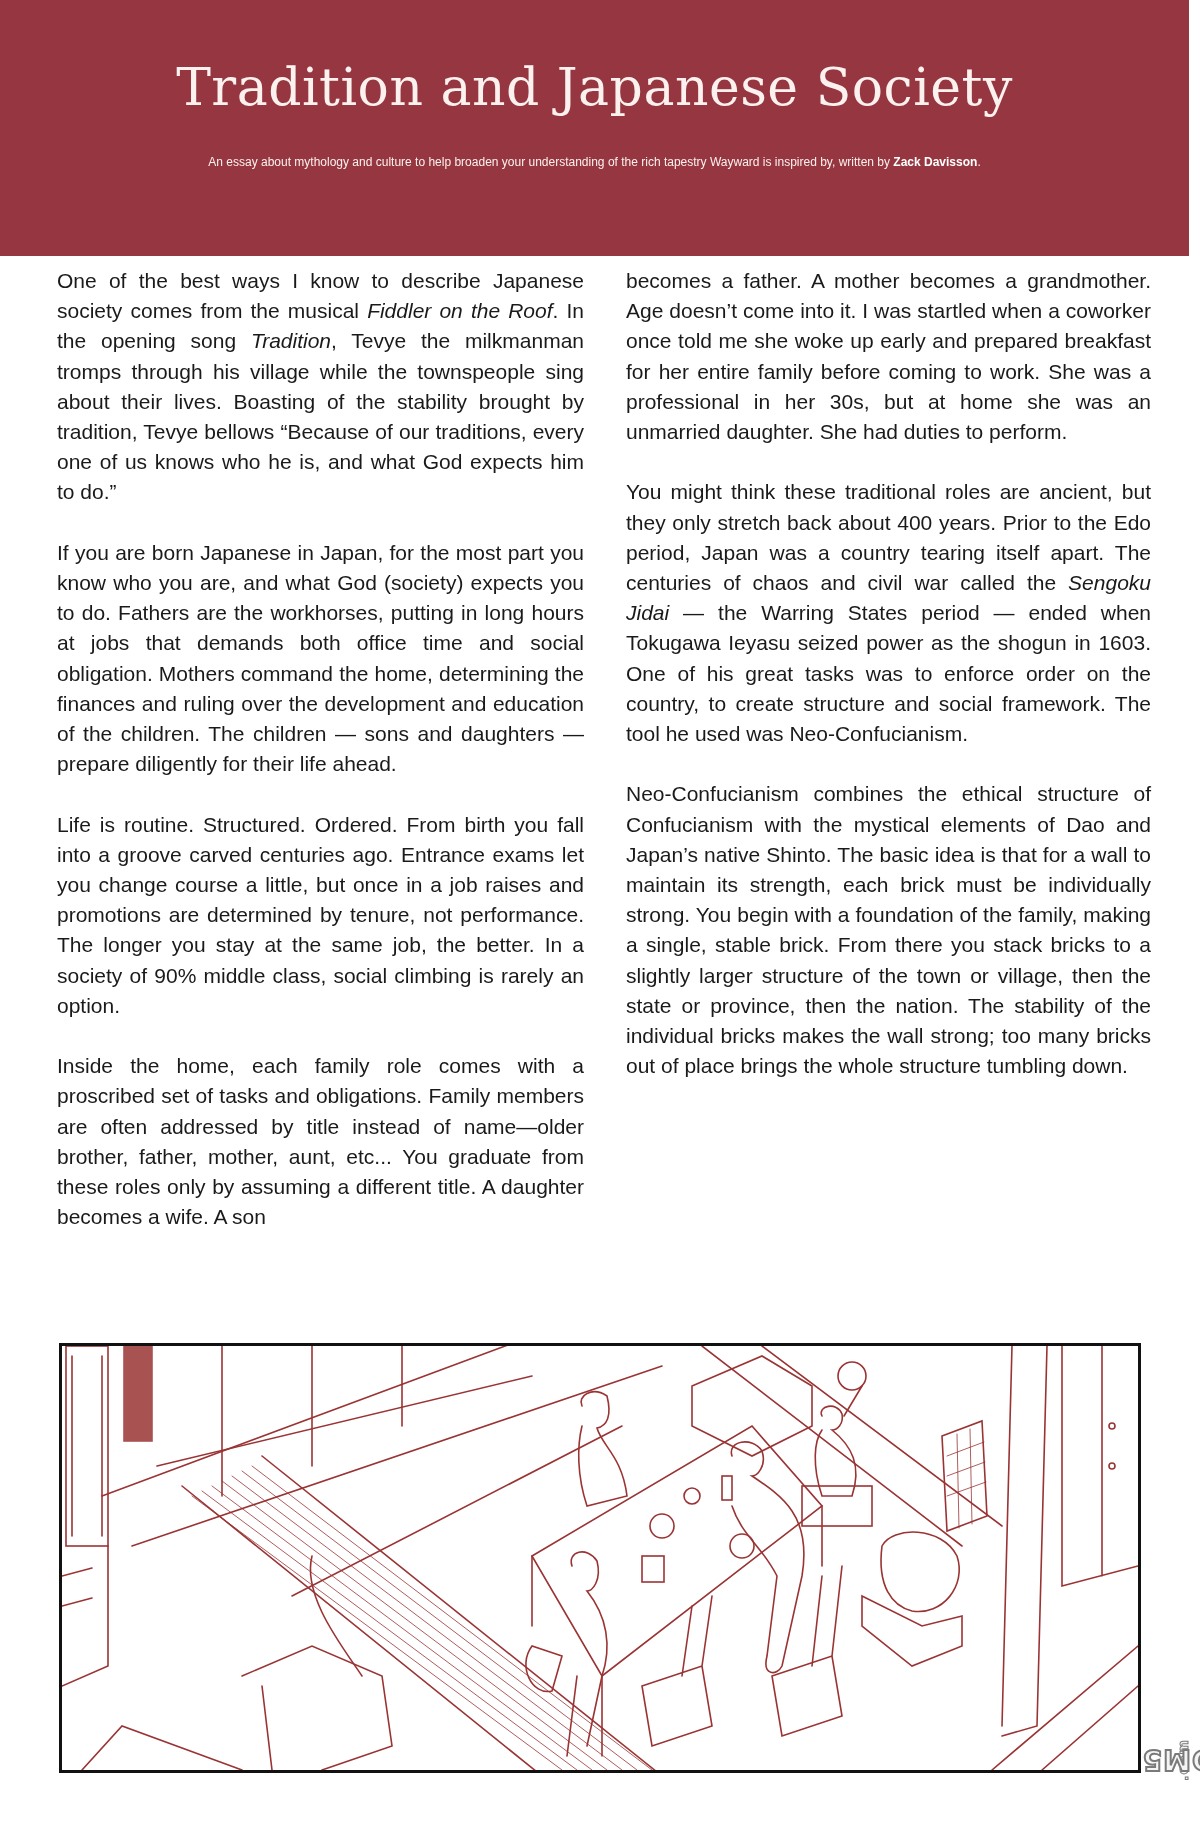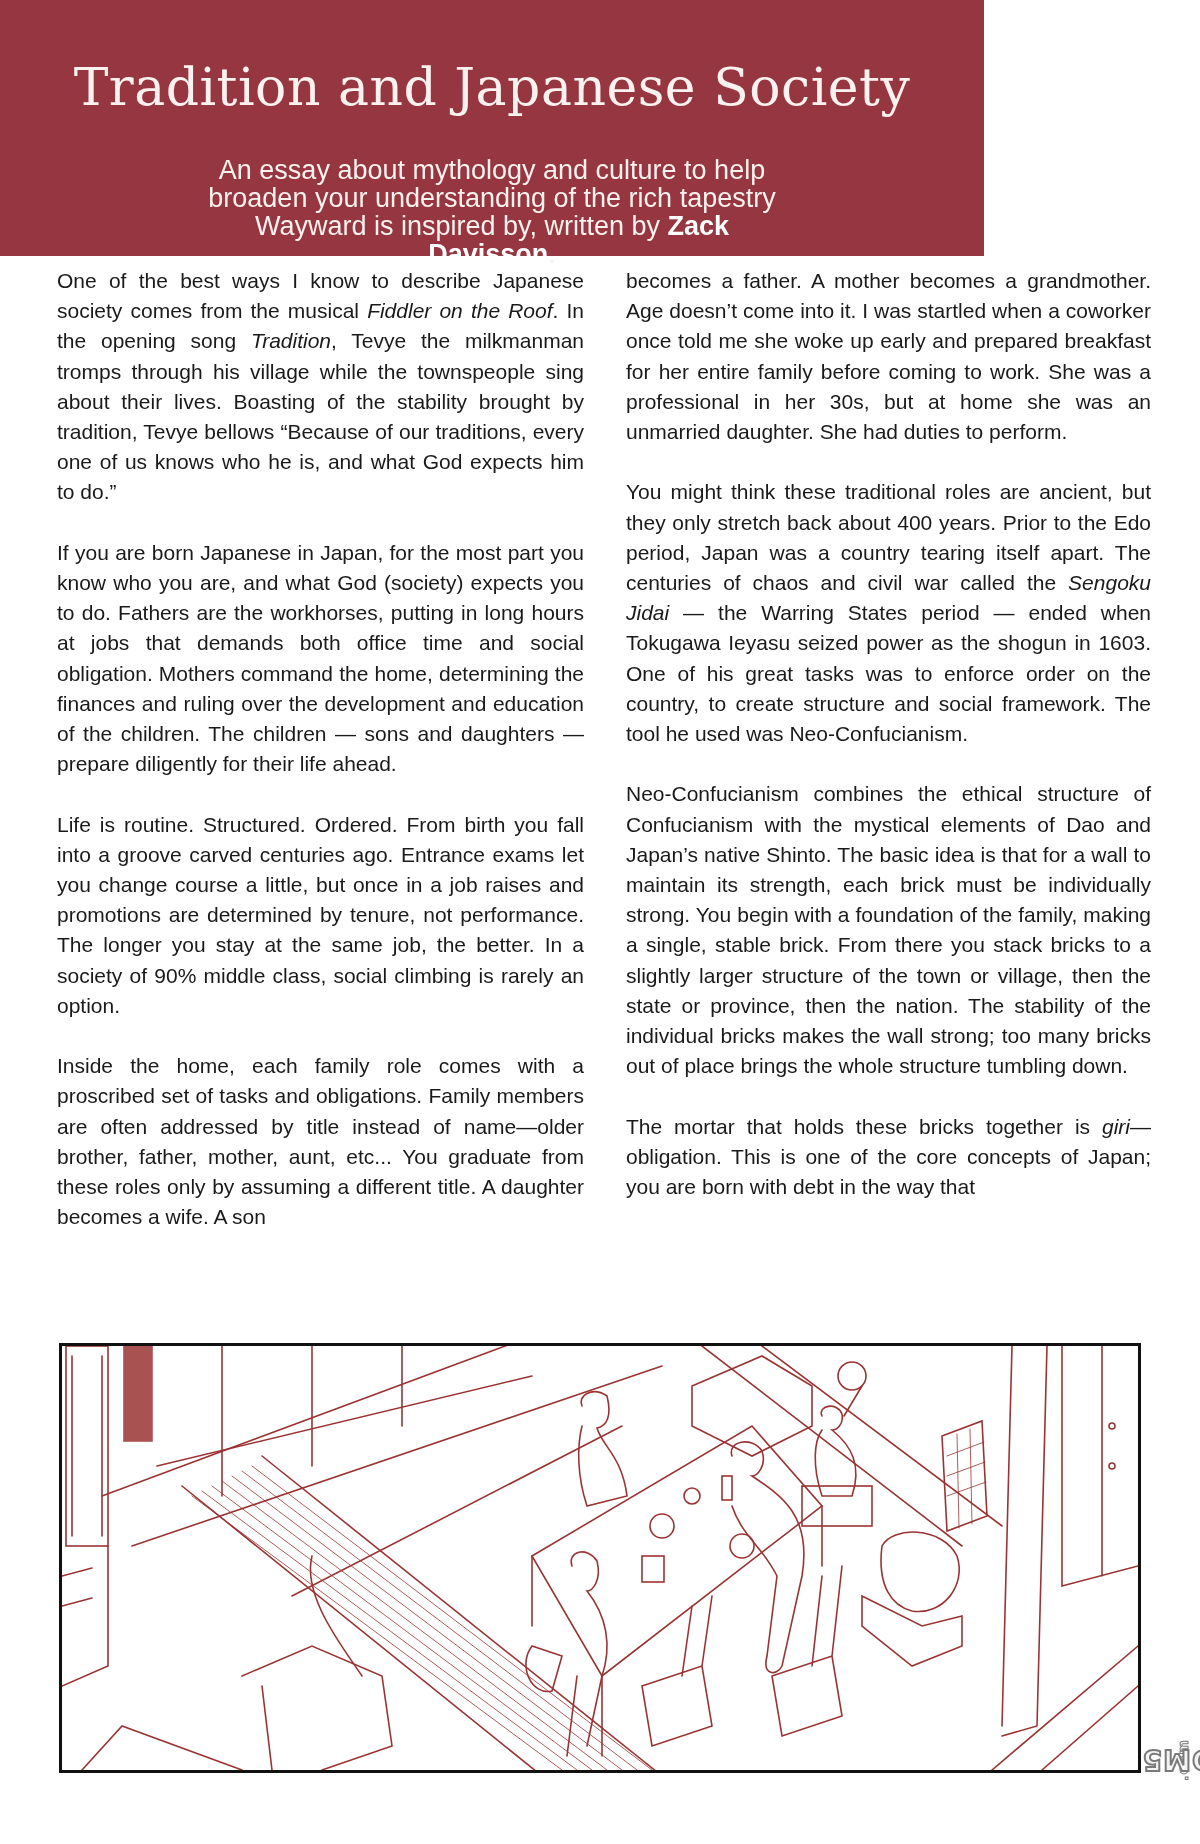--- a/index.html
+++ b/index.html
@@ -3,34 +3,34 @@
 <meta charset="utf-8">
 <style>
   html, body { margin: 0; padding: 0; }
   body {
     width: 1200px; height: 1844px; position: relative; overflow: hidden;
     background: #ffffff;
     font-family: "Liberation Sans", sans-serif;
     color: #1a1a1a;
   }
   .header {
-    position: absolute; left: 0; top: 0; width: 984px; height: 256px;
+    position: absolute; left: 0; top: 0; width: 1189px; height: 256px;
     background: #963640;
     color: #fbf1ee;
     text-align: center;
   }
   .title {
     position: absolute; left: 0; right: 0; top: 52px;
     font-family: "DejaVu Serif", serif;
     font-size: 52px; letter-spacing: 0.5px; font-weight: normal;
     margin: 0; line-height: 70px;
   }
   .subtitle {
     position: absolute; left: 200px; right: 200px; top: 148px;
-    font-size: 27px; line-height: 28px; margin: 8px;
+    font-size: 12px; line-height: 28px; margin: 0;
   }
   .subtitle b { font-weight: bold; color: #ffffff; }
 
   .col {
     position: absolute; top: 266px;
     font-size: 21px; line-height: 30.2px;
     text-align: justify; hyphens: manual;
   }
   .col p { margin: 0 0 30.2px 0; }
   .col-left { left: 57px; width: 527px; }
@@ -68,21 +68,20 @@
   <p><span>One of the best ways I know to describe Japanese society comes from the musical </span><i>Fiddler on the Roof</i><span>. In the opening song </span><i>Tradition</i><span id="lp1c">, Tevye the milk­manman tromps through his village while the townspeople sing about their lives. Boasting of the stability brought by tradition, Tevye bellows “Because of our traditions, every one of us knows who he is, and what God expects him to do.”</span></p>
   <p>If you are born Japanese in Japan, for the most part you know who you are, and what God (society) expects you to do. Fathers are the workhorses, putting in long hours at jobs that demands both office time and social obligation. Mothers command the home, determining the finances and ruling over the development and education of the children. The children — sons and daughters — prepare diligently for their life ahead.</p>
   <p>Life is routine. Structured. Ordered. From birth you fall into a groove carved centuries ago. Entrance exams let you change course a little, but once in a job raises and promotions are determined by tenure, not performance. The longer you stay at the same job, the better. In a society of 90% middle class, social climbing is rarely an option.</p>
   <p>Inside the home, each family role comes with a proscribed set of tasks and obligations. Family members are often addressed by title instead of name—older brother, father, mother, aunt, etc... You graduate from these roles only by assuming a different title. A daughter becomes a wife. A son</p>
 </div>
 
 <div class="col col-right">
   <p>becomes a father. A mother becomes a grand­mother. Age doesn’t come into it. I was startled when a coworker once told me she woke up early and prepared breakfast for her entire family before coming to work. She was a professional in her 30s, but at home she was an unmarried daughter. She had duties to perform.</p>
   <p><span>You might think these traditional roles are ancient, but they only stretch back about 400 years. Prior to the Edo period, Japan was a country tearing itself apart. The centuries of chaos and civil war called the </span><i>Sengoku Jidai</i><span> — the Warring States period — ended when Tokugawa Ieyasu seized power as the shogun in 1603. One of his great tasks was to enforce order on the country, to create structure and social framework. The tool he used was Neo-Confucianism.</span></p>
   <p>Neo-Confucianism combines the ethical structure of Confucianism with the mystical elements of Dao and Japan’s native Shinto. The basic idea is that for a wall to maintain its strength, each brick must be individually strong. You begin with a foundation of the family, making a single, stable brick. From there you stack bricks to a slightly larger structure of the town or village, then the state or province, then the nation. The stability of the individual bricks makes the wall strong; too many bricks out of place brings the whole structure tumbling down.</p>
-  <p><span>The mortar that holds these bricks together is </span><i>giri</i><span>—obligation. This is one of the core concepts of Japan; you are born with debt in the way that</span></p>
 </div>
 
 <div class="panel">
   <svg width="1076" height="424" viewBox="0 0 1076 424">
     <g stroke="#9a3434" stroke-width="1.6" fill="none" stroke-linecap="round">
 
       <rect x="4" y="0" width="42" height="200"></rect>
       <path d="M10 10 L10 190 M40 10 L40 190"></path>
       <rect x="62" y="0" width="28" height="95" fill="#9a3434" opacity="0.85"></rect>
       <path d="M46 200 L46 320 L0 340"></path>

